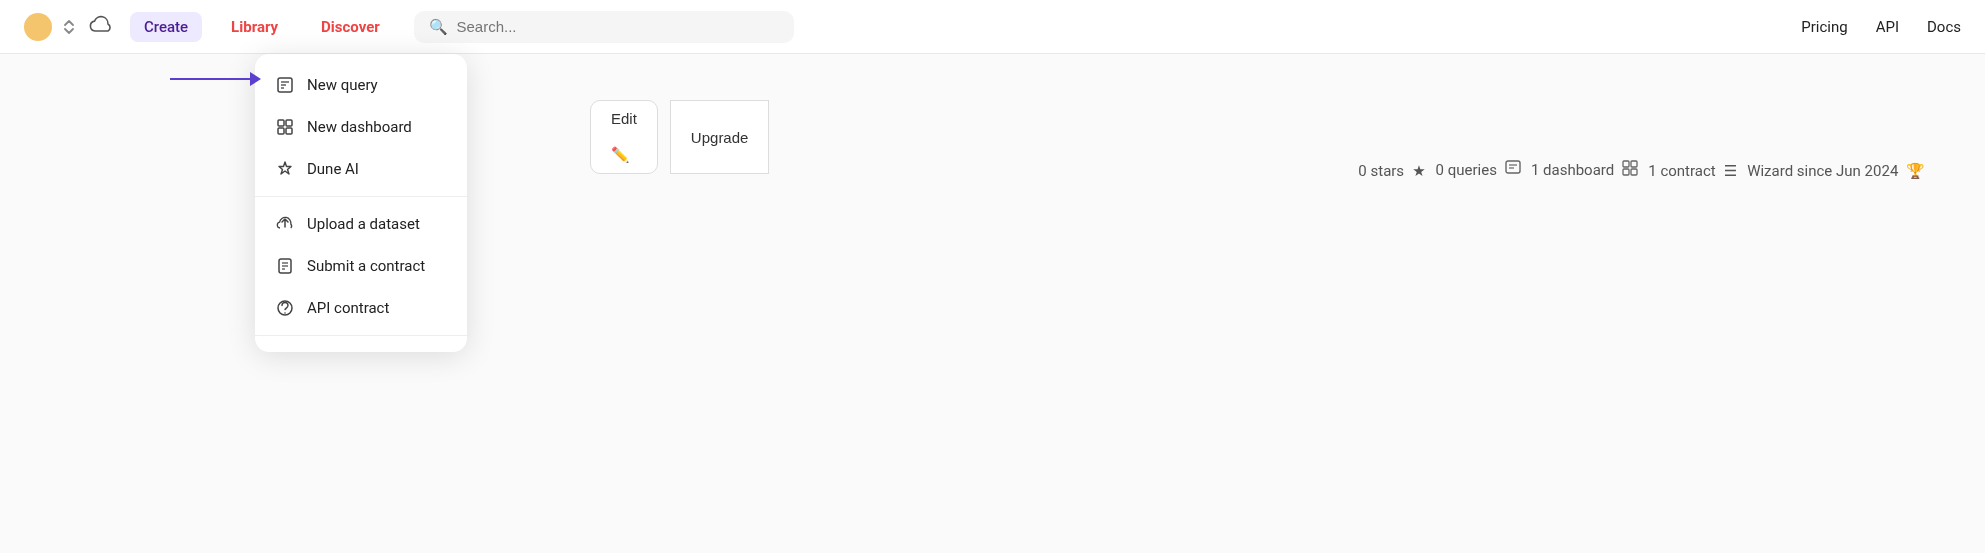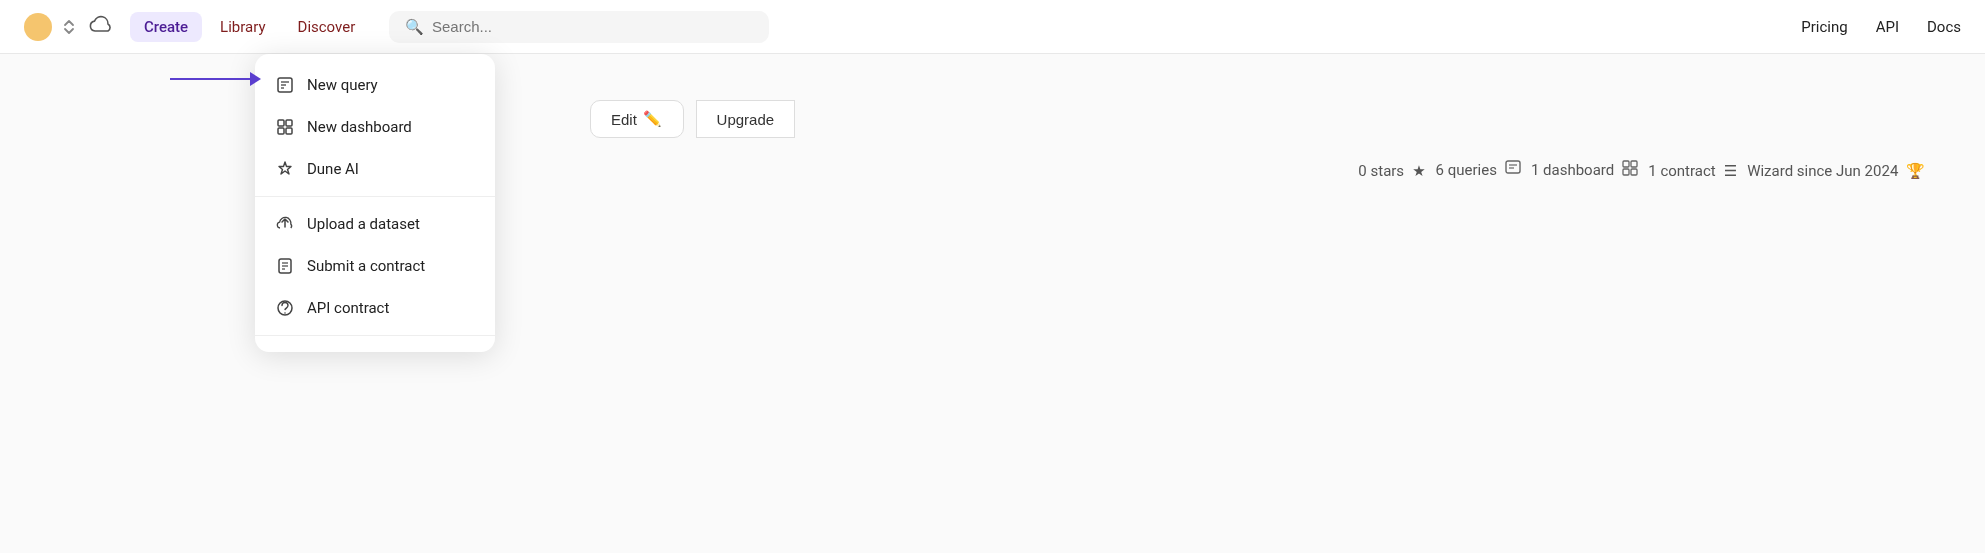--- a/index.html
+++ b/index.html
@@ -45,31 +45,31 @@
 
     .nav-cloud {
       margin-right: 16px;
       color: #555;
       cursor: pointer;
     }
 
     .nav-tabs {
       display: flex;
       align-items: center;
-      gap: 4px;
+      gap: 15px;
       margin-right: 20px;
     }
 
     .nav-tab {
       padding: 6px 14px;
       border-radius: 8px;
       font-size: 15px;
       cursor: pointer;
-      color: #7f1d1d;
-      font-weight: 400;
+      color: #ef4444;
+      font-weight: 700;
     }
 
     .nav-tab.active {
       background: #ede9fe;
       color: #4c1d95;
       font-weight: 500;
     }
 
     .search-bar {
       display: flex;
@@ -111,21 +111,21 @@
     }
 
     
     .dropdown-menu {
       position: absolute;
       top: 54px;
       left: 255px;
       background: #ffffff;
       border-radius: 14px;
       box-shadow: 0 4px 30px rgba(0,0,0,0.12);
-      width: 240px;
+      width: 212px;
       padding: 10px 0;
       z-index: 100;
     }
 
     .dropdown-item {
       display: flex;
       align-items: center;
       padding: 11px 20px;
       font-size: 15px;
       color: #222;
@@ -190,29 +190,30 @@
     .action-buttons {
       position: absolute;
       top: 100px;
       left: 590px;
       display: flex;
       gap: 12px;
     }
 
     .btn-edit {
       display: flex;
-      align-items: flex-end;
-      gap: 7px;
+      align-items: flex-start;
+      gap: 19px;
       padding: 9px 20px;
       border: 1.5px solid #ddd;
       border-radius: 10px;
       background: #fff;
       font-size: 15px;
       color: #333;
       cursor: pointer;
+      flex-direction: column;
     }
 
     .btn-upgrade {
       display: flex;
       align-items: center;
       padding: 9px 20px;
       border: 1.5px solid #ddd;
       border-radius: 0;
       background: #fff;
       font-size: 15px;
@@ -372,21 +373,21 @@
     <span>Upgrade</span>
   </button>
 </div>
 
 <div class="stats-panel">
   <div class="stat-row">
     <span>0 stars</span>
     <span class="stat-icon">★</span>
   </div>
   <div class="stat-row">
-    <span>6 queries</span>
+    <span>0 queries</span>
     <span class="stat-icon">
       <svg width="16" height="16" viewBox="0 0 16 16" fill="none">
         <rect x="1" y="1" width="14" height="12" rx="2" stroke="#666" stroke-width="1.4"></rect>
         <line x1="4" y1="5" x2="12" y2="5" stroke="#666" stroke-width="1.2"></line>
         <line x1="4" y1="8" x2="9" y2="8" stroke="#666" stroke-width="1.2"></line>
       </svg>
     </span>
   </div>
   <div class="stat-row">
     <span>1 dashboard</span>

